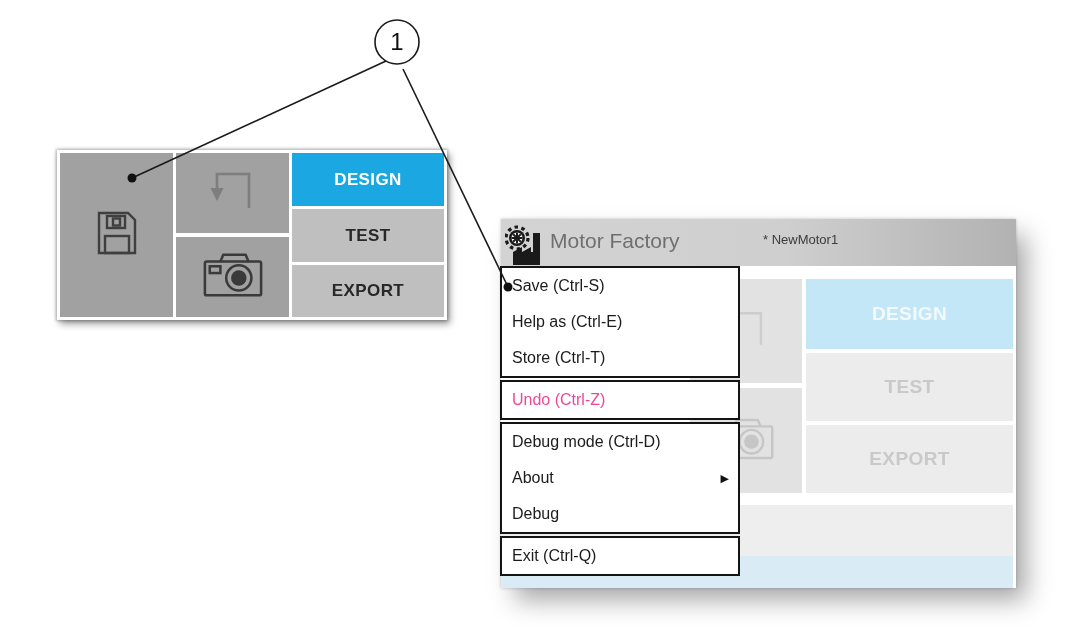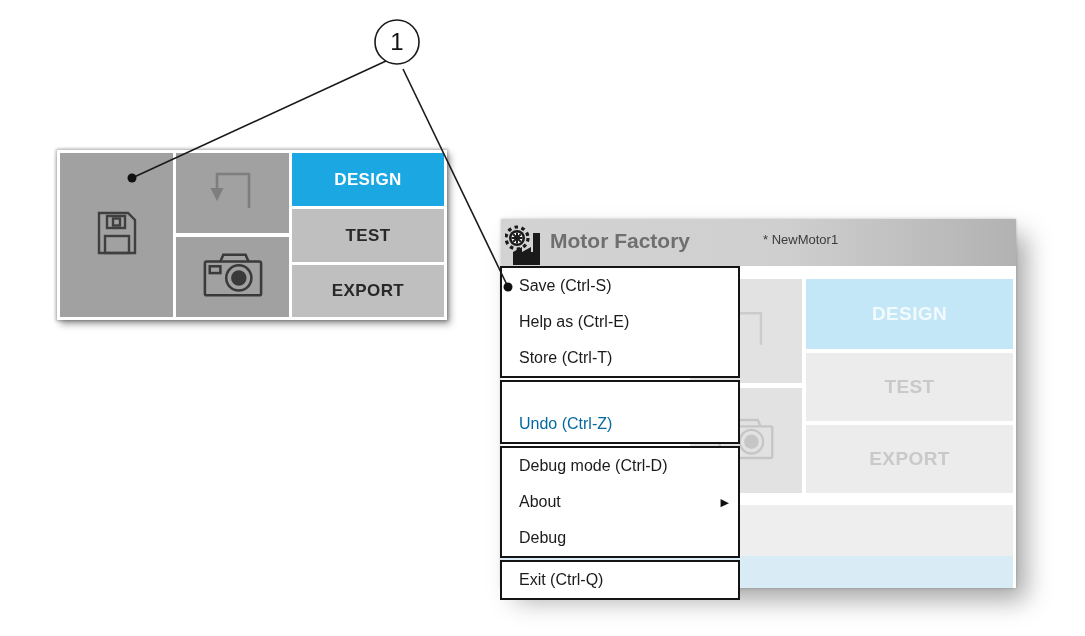--- a/index.html
+++ b/index.html
@@ -18,41 +18,41 @@
   #zp-tab0{left:235px;top:3px;width:152px;height:53px;background:#1ba7e1;color:#fff;}
   #zp-tab1{left:235px;top:59px;width:152px;height:53px;}
   #zp-tab2{left:235px;top:115px;width:152px;height:52px;}
 
   
   #app-window{left:501px;top:219px;width:515px;height:369px;background:#fff;
     box-shadow:0 0 3px rgba(0,0,0,.22), 12px 14px 24px -2px rgba(0,0,0,.35);}
   #titlebar{left:0;top:0;width:515px;height:47px;
     background:linear-gradient(to right,#d3d3d3,#cfcfcf 55%,#b2b2b2 100%);}
   #logo{left:4px;top:5px;}
-  #win-title{left:49px;top:10px;font-size:21px;font-weight:700;color:#6f6f6f;}
+  #win-title{left:49px;top:10px;font-size:21px;font-weight:400;color:#6f6f6f;}
   #win-doc{left:262px;top:13px;font-size:13px;color:#3b3b3b;}
 
   
   .fbtn{background:#e2e2e2;display:flex;align-items:center;justify-content:center;}
   #f-load{left:189px;top:60px;width:112px;height:104px;}
   #f-snap{left:189px;top:169px;width:112px;height:105px;}
   .ftab{display:flex;align-items:center;justify-content:center;
     font-weight:700;font-size:19px;letter-spacing:.4px;background:#ececec;color:#c9c9c9;}
   #f-tab0{left:305px;top:60px;width:207px;height:70px;background:#c3e7f7;color:#f2fafd;}
   #f-tab1{left:305px;top:134px;width:207px;height:68px;}
   #f-tab2{left:305px;top:206px;width:207px;height:68px;}
   #row-gray{left:0;top:286px;width:512px;height:51px;background:#eeeeee;}
   #row-blue{left:0;top:337px;width:512px;height:32px;background:#d9ecf5;}
 
   
   #menu{left:-1px;top:47px;width:240px;z-index:10;}
   .mgroup{border:2px solid #141414;background:#fff;margin-bottom:2px;}
-  .mitem{height:36px;line-height:36px;padding-left:17px;font-size:16px;color:#1b1b1b;
+  .mitem{height:36px;line-height:36px;padding-left:10px;font-size:16px;color:#1b1b1b;
     position:relative;white-space:nowrap;}
-  .mitem.disabled{color:#0369a1;margin-top:24px;}
+  .mitem.disabled{color:#ec4899;}
   .sub-arrow{position:absolute;right:9px;top:0;font-size:11px;color:#111;}
 
   
   #overlay{left:0;top:0;z-index:100;pointer-events:none;}
 </style>
 </head>
 <body>
 
 <div id="zoom-panel" class="abs">
   <div id="zp-save" class="abs gbtn">

